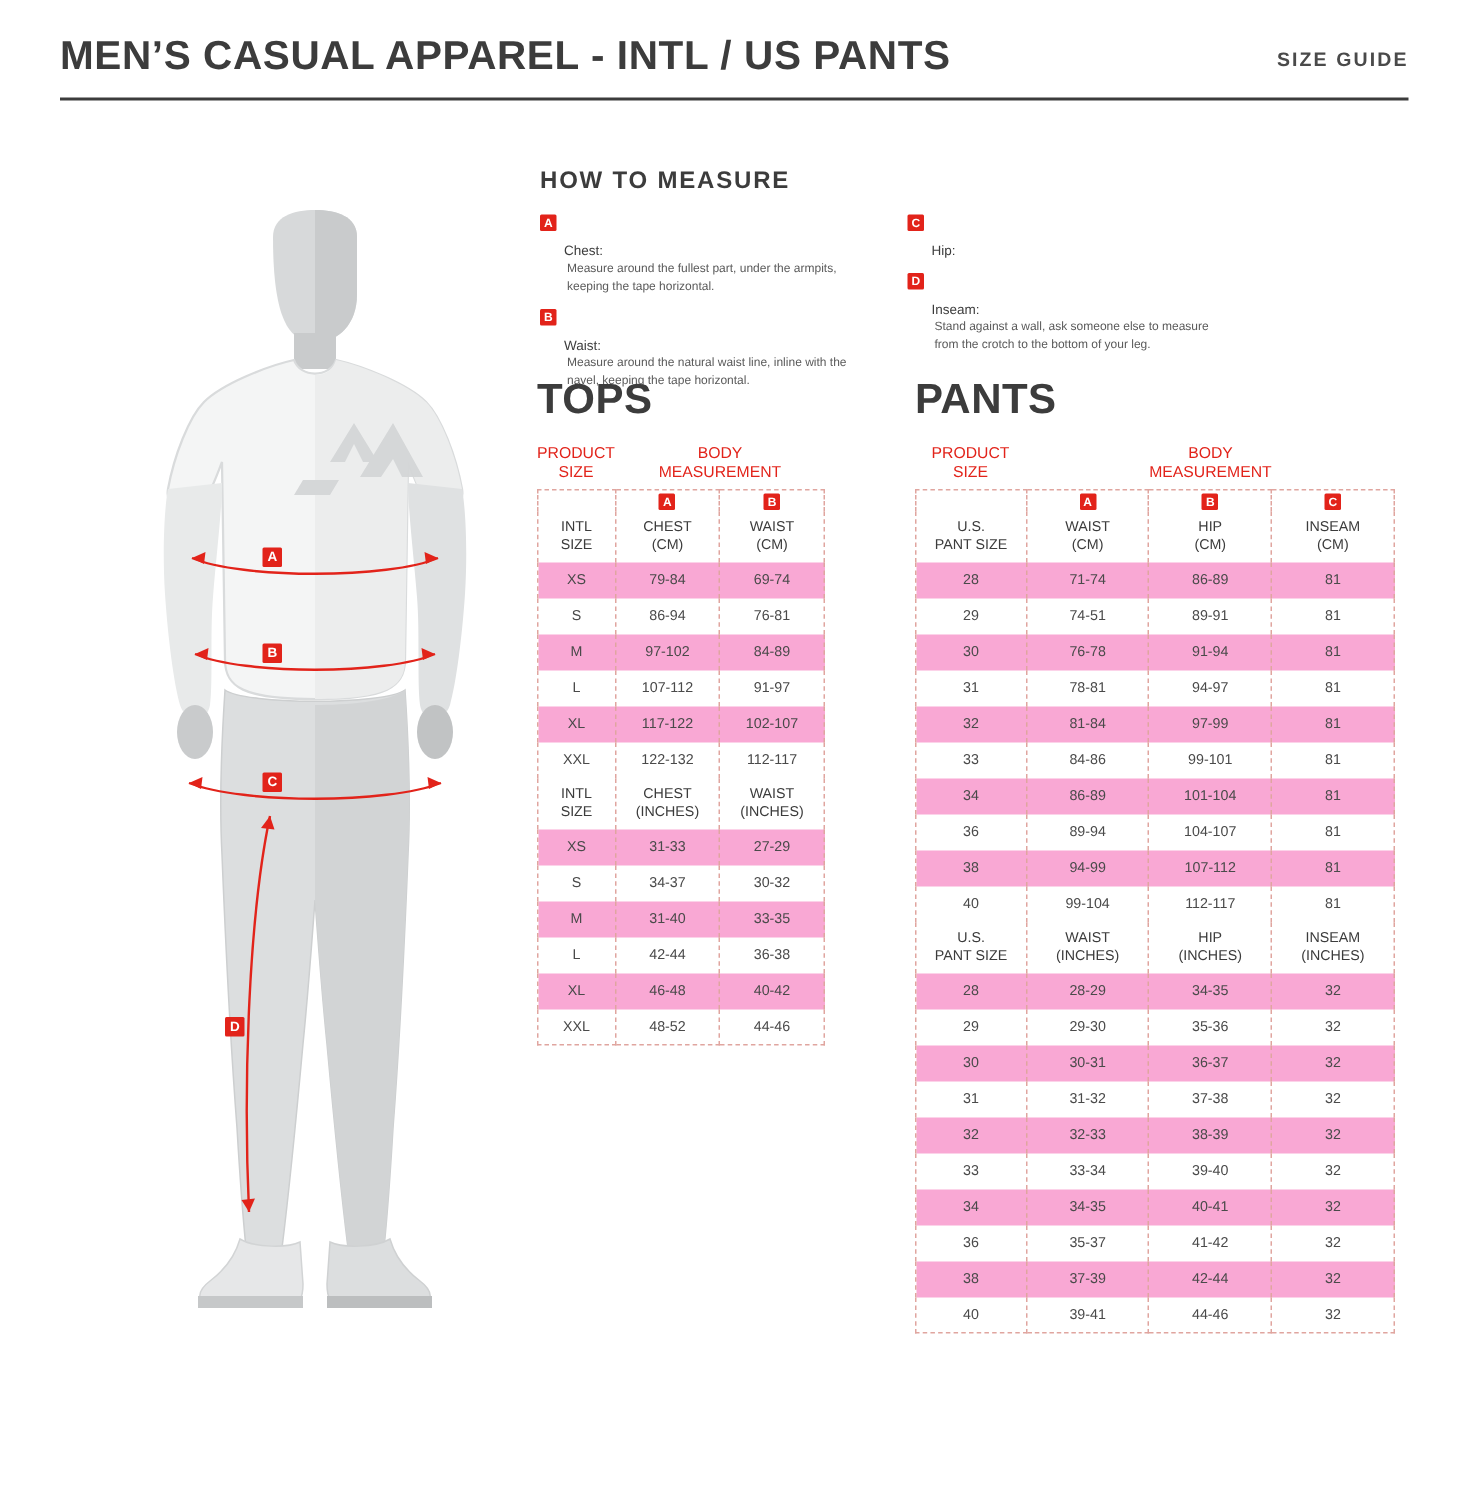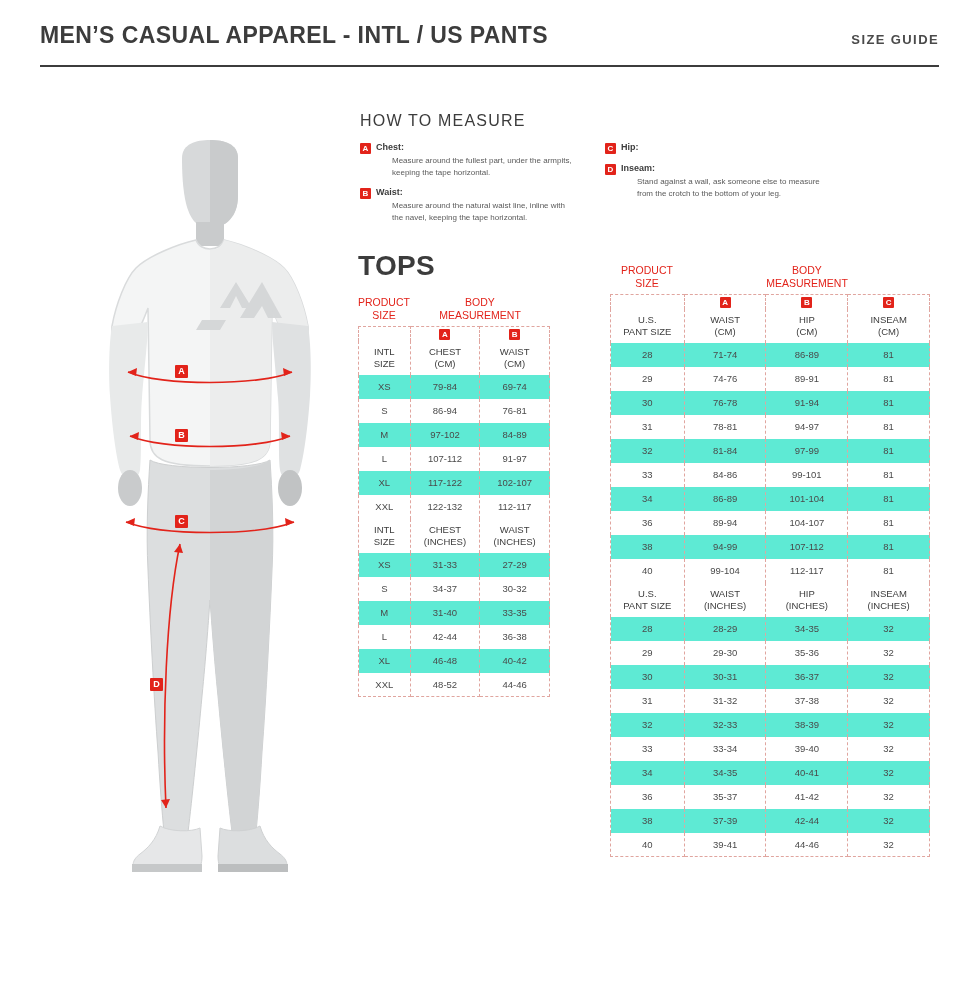--- a/index.html
+++ b/index.html
@@ -11,60 +11,60 @@
     color:#3b3b3b;
     position:relative;
     overflow:hidden;
   }
 
   
   .header {
     position:absolute; left:40px; top:18px; right:40px; height:50px;
   }
   .header-title {
-    font-size:23px; font-weight:bold; letter-spacing:0.4px;
+    font-size:27px; font-weight:bold; letter-spacing:0.4px;
     color:#3c3c3c; white-space:nowrap;
     position:absolute; left:0; top:4px;text-align:center;
   }
   .header-right {
     position:absolute; right:0; top:14px;
     text-align:right;
   }
   .header-sub {
     font-size:13px; font-weight:bold; letter-spacing:1.4px; color:#4a4a4a;
   }
   .header-rule {
     position:absolute; left:0; right:0; top:47px;
     border-bottom:2px solid #3c3c3c;
   }
 
   
   .howto {
     position:absolute; left:360px; top:112px; width:580px;
   }
   .howto-title {
-    font-size:16px; font-weight:normal; letter-spacing:1.2px; color:#3c3c3c;
+    font-size:16px; font-weight:bold; letter-spacing:1.2px; color:#3c3c3c;
     margin-bottom:12px;
   }
   .howto-cols { display:flex; gap:30px; }
   .howto-col { width:215px; }
   .howto-item { margin-bottom:9px; }
   .howto-head { display:flex; align-items:flex-start; gap:5px; }
   .badge {
     display:inline-block;
     background:#e2231a; color:#fff;
     font-size:8px; font-weight:bold;
     width:11px; height:11px; line-height:11px;
     text-align:center; border-radius:1px;
     flex:0 0 auto; margin-top:1px;
   }
-  .howto-label { font-size:9px; font-weight:bold; color:#3c3c3c; }
+  .howto-label { font-size:9px; font-weight:normal; color:#3c3c3c;margin-top:20px; }
   .howto-text {
     font-size:8px; line-height:1.45; color:#5a5a5a;
-    margin-left:32px; margin-top:1px;
+    margin-left:18px; margin-top:1px;
   }
 
   
   .sec-title {
     font-size:28px; font-weight:bold; color:#3c3c3c; letter-spacing:0.3px;
   }
   .tops-wrap { position:absolute; left:358px; top:250px; width:192px; }
   .pants-wrap { position:absolute; left:610px; top:250px; width:320px; }
 
   .tbl-head-red {
@@ -78,21 +78,21 @@
   table.sz { border-collapse:collapse; width:100%; }
   table.sz td, table.sz th {
     font-size:9.5px; text-align:center; color:#4a4a4a;
     padding:0; height:24px; font-weight:normal;
     border-left:1px dashed #e0a59f; border-right:1px dashed #e0a59f;
   }
   table.sz tr.hdr th {
     font-size:9.5px; font-weight:normal; color:#3c3c3c; height:34px;
     line-height:1.2;
   }
-  table.sz tr.alt td { background:#5eead4; }
+  table.sz tr.alt td { background:#f9a8d4; }
   table.sz tr.first-row td, table.sz tr.first-row th { border-top:1px dashed #e0a59f; }
   table.sz tr.last-row td { border-bottom:1px dashed #e0a59f; }
   .ab-row th { height:14px !important; padding-bottom:1px !important; border-bottom:none !important;}
   .ab-badge { display:inline-block; }
 
   
   .figure { position:absolute; left:70px; top:140px; width:280px; height:740px; }
 
   
   .mlabel {
@@ -301,20 +301,21 @@
     <tr class="last-row">
       <td>XXL</td>
       <td>48-52</td>
       <td>44-46</td>
     </tr>
   </tbody>
     </table>
 </div>
 
 <div class="pants-wrap">
+  <div class="sec-title">PANTS</div>
   <div class="tbl-head-red">
     <div class="hd-red" style="width:74px;">PRODUCT<br>SIZE</div>
     <div class="hd-red" style="width:246px;">BODY<br>MEASUREMENT</div>
   </div>
   <table class="sz">
     <tbody>
         <tr class="ab-row first-row">
       <th style="width:74px; border-bottom:none;"></th>
       <th style="width:82px; border-bottom:none;"><span class="badge ab-badge">A</span></th>
       <th style="width:82px; border-bottom:none;"><span class="badge ab-badge">B</span></th>
@@ -327,21 +328,21 @@
       <th>INSEAM<br>(CM)</th>
     </tr>
     <tr class="alt">
       <td>28</td>
       <td>71-74</td>
       <td>86-89</td>
       <td>81</td>
     </tr>
     <tr>
       <td>29</td>
-      <td>74-76</td>
+      <td>74-51</td>
       <td>89-91</td>
       <td>81</td>
     </tr>
     <tr class="alt">
       <td>30</td>
       <td>76-78</td>
       <td>91-94</td>
       <td>81</td>
     </tr>
     <tr>

